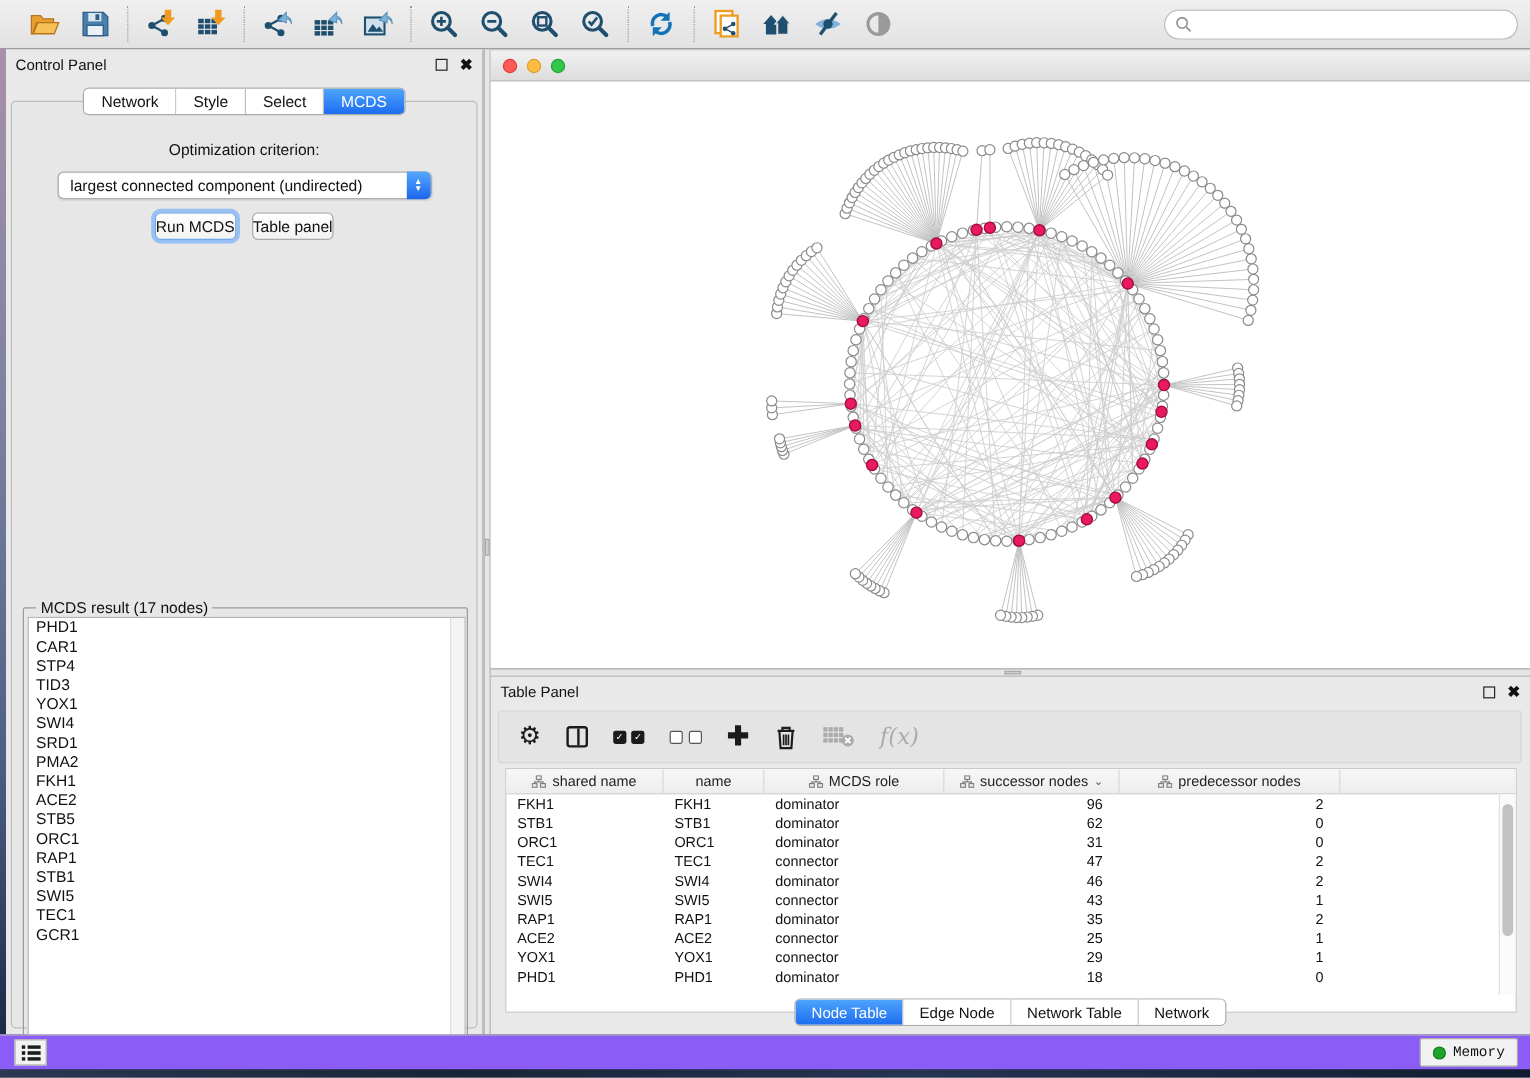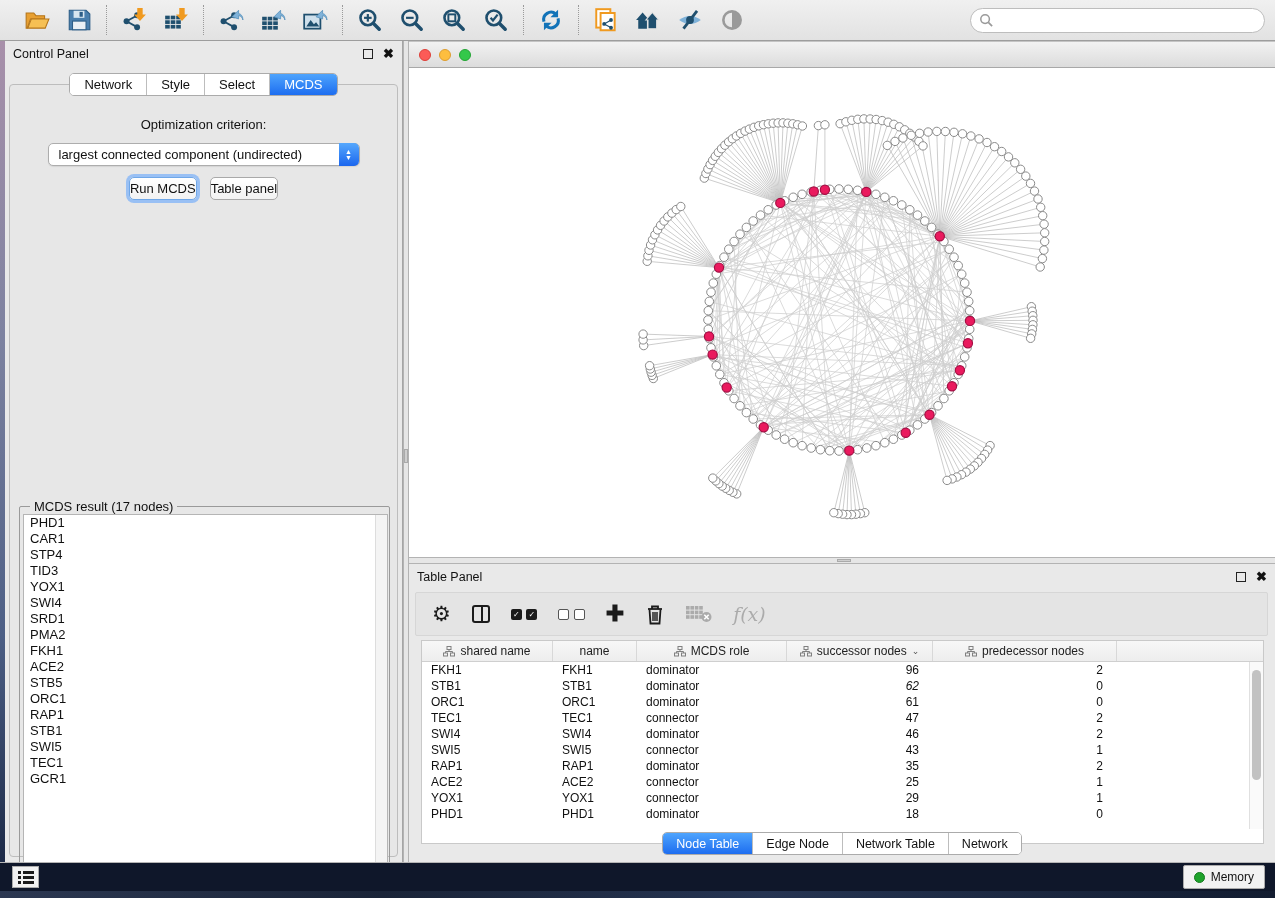--- a/index.html
+++ b/index.html
@@ -106,22 +106,22 @@
   .tr { display:flex; height:16px; line-height:16px; cursor:default; }
   .td { overflow:hidden; white-space:nowrap; }
   .td.left { padding-left:9px; }
   .td.right { text-align:right; padding-right:14px; }
   .tp-scroll { position:absolute; right:0; top:21px; width:14px; height:167px; background:#fafafa; border-left:1px solid #e0e0e0; }
   .tp-thumb { position:absolute; left:2px; top:8px; width:9px; height:110px; background:#c2c2c2; border-radius:5px; cursor:pointer; }
   .tp-tabs { position:absolute; left:0; top:268px; width:100%; display:flex; justify-content:center; }
   .tp-tabs .seg-tab { padding:3.5px 13px; font-size:12.5px; }
 
   
-  .status-bar { position:absolute; left:0; top:862px; width:1275px; height:29px; background:#0f172a;
-    border-top:1px solid #b5b5b5; }
+  .status-bar { position:absolute; left:0; top:862px; width:1275px; height:29px; background:#8b5cf6;
+    border-top:1px solid #b5b5b5;font-family:Liberation Mono, monospace; }
   .list-btn { position:absolute; left:12px; top:3px; width:27px; height:22px; background:#f2f2f2;
     border:1px solid #ababab; display:flex; align-items:center; justify-content:center; cursor:pointer; }
   .memory-btn { position:absolute; right:10px; top:2px; height:24px; background:#f2f2f2;
     border:1px solid #ababab; border-radius:2px; display:flex; align-items:center; gap:6px;
     padding:0 10px; font-size:12px; color:#111; cursor:pointer; }
   .mem-dot { width:11px; height:11px; border-radius:50%; background:#1ea32b; border:1px solid #147a1e; }
 </style>
 </head>
 <body>
 
@@ -1104,28 +1104,28 @@
           <div class="td left" style="width: 131px;">FKH1</div>
           <div class="td left" style="width: 84px;">FKH1</div>
           <div class="td left" style="width: 150px;">dominator</div>
           <div class="td right" style="width: 146px;">96</div>
           <div class="td right" style="width: 184px;">2</div>
         </div>
         <div class="tr">
           <div class="td left" style="width: 131px;">STB1</div>
           <div class="td left" style="width: 84px;">STB1</div>
           <div class="td left" style="width: 150px;">dominator</div>
-          <div class="td right" style="width: 146px; font-style: italic;">62</div>
+          <div class="td right" style="width: 146px;">62</div>
           <div class="td right" style="width: 184px;">0</div>
         </div>
         <div class="tr">
           <div class="td left" style="width: 131px;">ORC1</div>
           <div class="td left" style="width: 84px;">ORC1</div>
           <div class="td left" style="width: 150px;">dominator</div>
-          <div class="td right" style="width: 146px;">61</div>
+          <div class="td right" style="width: 146px;">31</div>
           <div class="td right" style="width: 184px;">0</div>
         </div>
         <div class="tr">
           <div class="td left" style="width: 131px;">TEC1</div>
           <div class="td left" style="width: 84px;">TEC1</div>
           <div class="td left" style="width: 150px;">connector</div>
           <div class="td right" style="width: 146px;">47</div>
           <div class="td right" style="width: 184px;">2</div>
         </div>
         <div class="tr">

